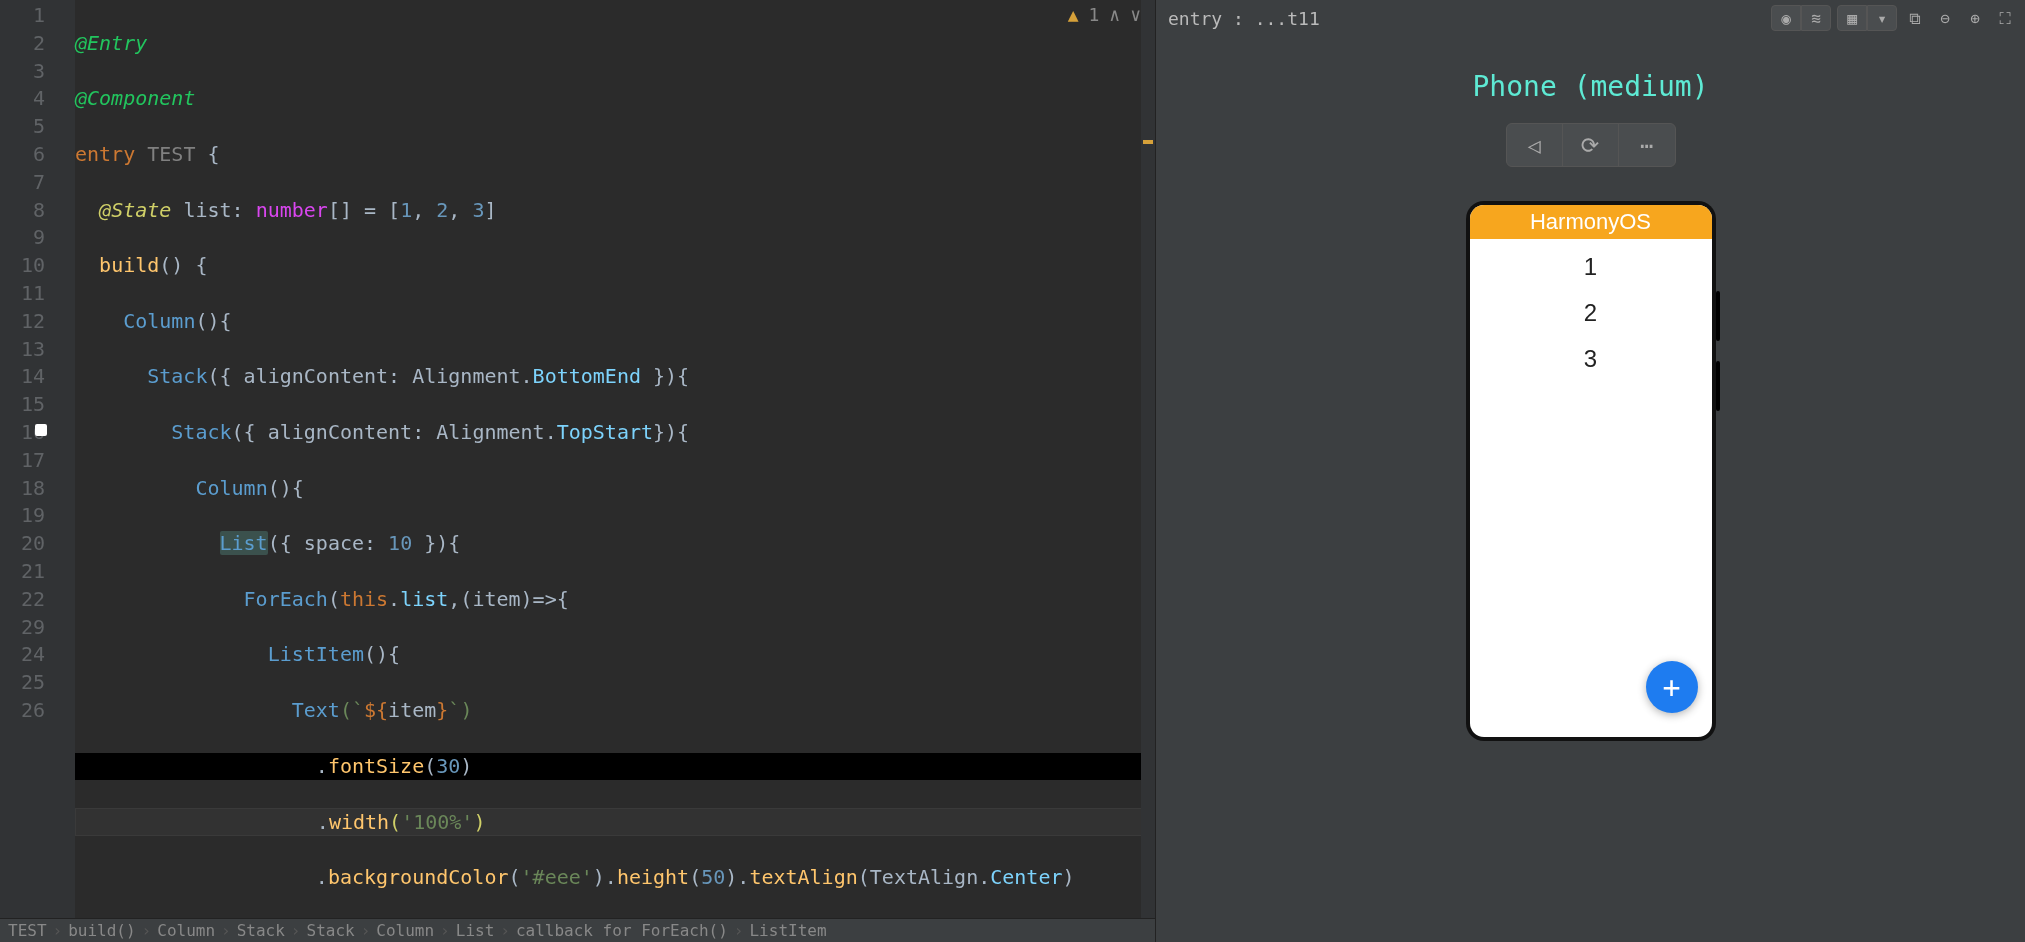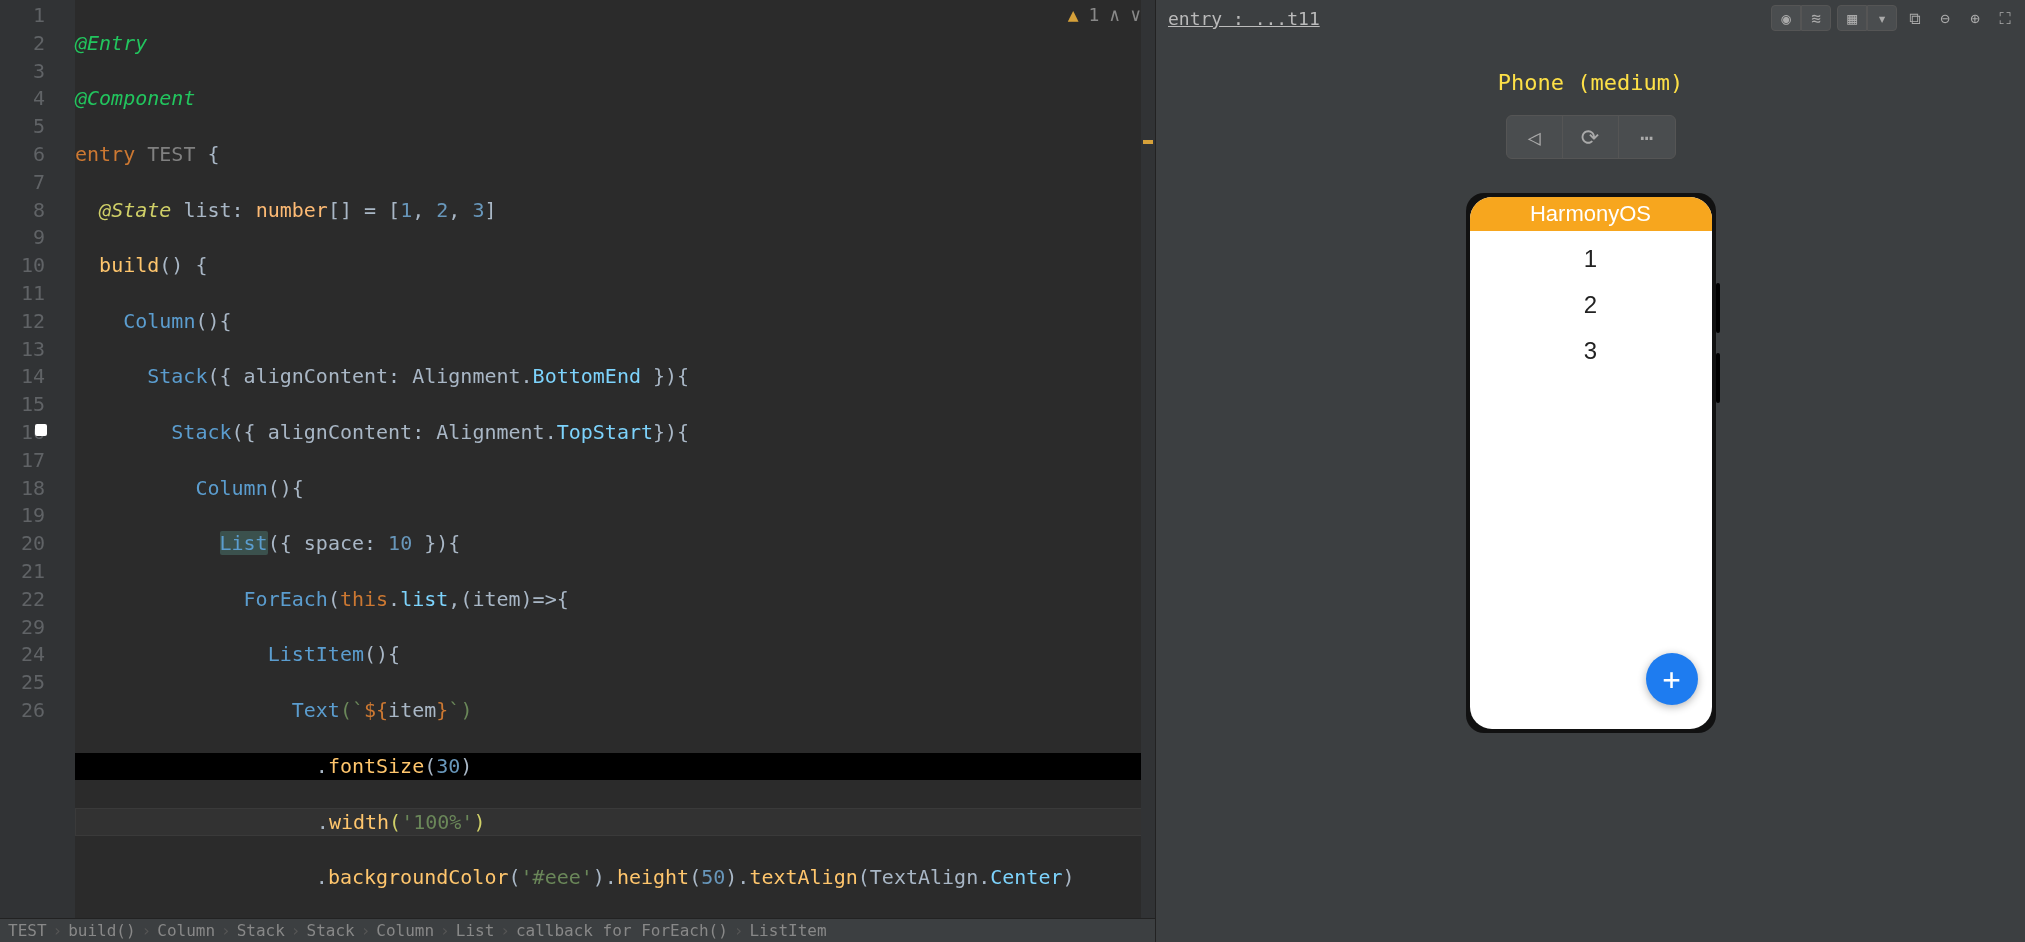--- a/index.html
+++ b/index.html
@@ -52,21 +52,21 @@
   position: relative;
 }
 .line { padding-left: 0; height: 27.8px; }
 .hl-line { background: #000000; }
 .curlinebox { border: 1px solid #3a3a3a; background: #323232; }
 .decor { color: #22c55e; font-style: italic; }
 .kw { color: #cc7832; }
 .struct-name { color: #808080; }
 .state { color: #d0d068; font-style: italic; }
 .id { color: #a9b7c6; }
-.type-kw { color: #fdba74; }
+.type-kw { color: #d946ef; }
 .num { color: #6897bb; }
 .fn { color: #ffc66d; }
 .comp { color: #5b9dcf; }
 .yellow-paren { color: #d0d068; }
 .prop { color: #ffc66d; }
 .keypr { color: #7dd3fc; margin-top: 40px; }
 .this { color: #cc7832; }
 .sym { color: #a9b7c6; }
 .str { color: #6a8759; }
 .tmpl { color: #cc7832; }
@@ -115,42 +115,41 @@
   height: 36px;
   display: flex; align-items: center;
   padding: 0 8px;
   gap: 6px;
 }
 .preview-topbar .title {
   flex: 1;
   color: #bbb;
   font-size: 18px;
   padding-left: 4px;
-  text-decoration: underline;
 }
 .topbar-btn {
   width: 30px; height: 26px;
   background: #4a4d4f;
   border: 1px solid #555;
   border-radius: 4px;
   display: flex; align-items: center; justify-content: center;
   color: #aaa; font-size: 16px;
   cursor: pointer;
 }
 .topbar-btn.plain { background: transparent; border: none; width: 24px; }
 .topbar-group { display: flex; gap: 0; }
 .topbar-group .topbar-btn:first-child { border-radius: 4px 0 0 4px; }
 .topbar-group .topbar-btn:last-child { border-radius: 0 4px 4px 0; }
 
 .preview-body {
   flex: 1;
   display: flex; flex-direction: column; align-items: center;
   padding-top: 34px;
 }
-.phone-label { color: #fde047; font-size: 22px; margin-bottom: 20px; }
+.phone-label { color: #5eead4; font-size: 28px; margin-bottom: 20px; }
 .control-row {
   display: flex; gap: 0;
   background: #4a4d4f;
   border-radius: 6px;
   border: 1px solid #555;
   margin-bottom: 34px;
 }
 .ctrl { width: 56px; height: 42px; display:flex;align-items:center;justify-content:center; color:#aaa; font-size:22px; border-right:1px solid #555; cursor:pointer; }
 .ctrl:last-child{border-right:none;}
 
@@ -158,21 +157,21 @@
   width: 250px;
   height: 540px;
   background: #111;
   border-radius: 18px;
   padding: 4px;
   position: relative;
 }
 .screen {
   width: 100%; height: 100%;
   background: #fff;
-  border-radius: 22px;
+  border-radius: 14px;
   overflow: hidden;
   display: flex; flex-direction: column;
   position: relative;
 }
 .screen-header {
   background: #f7a61e;
   color: #fff;
   text-align: center;
   font-size: 22px;
   font-family: -apple-system, sans-serif;

